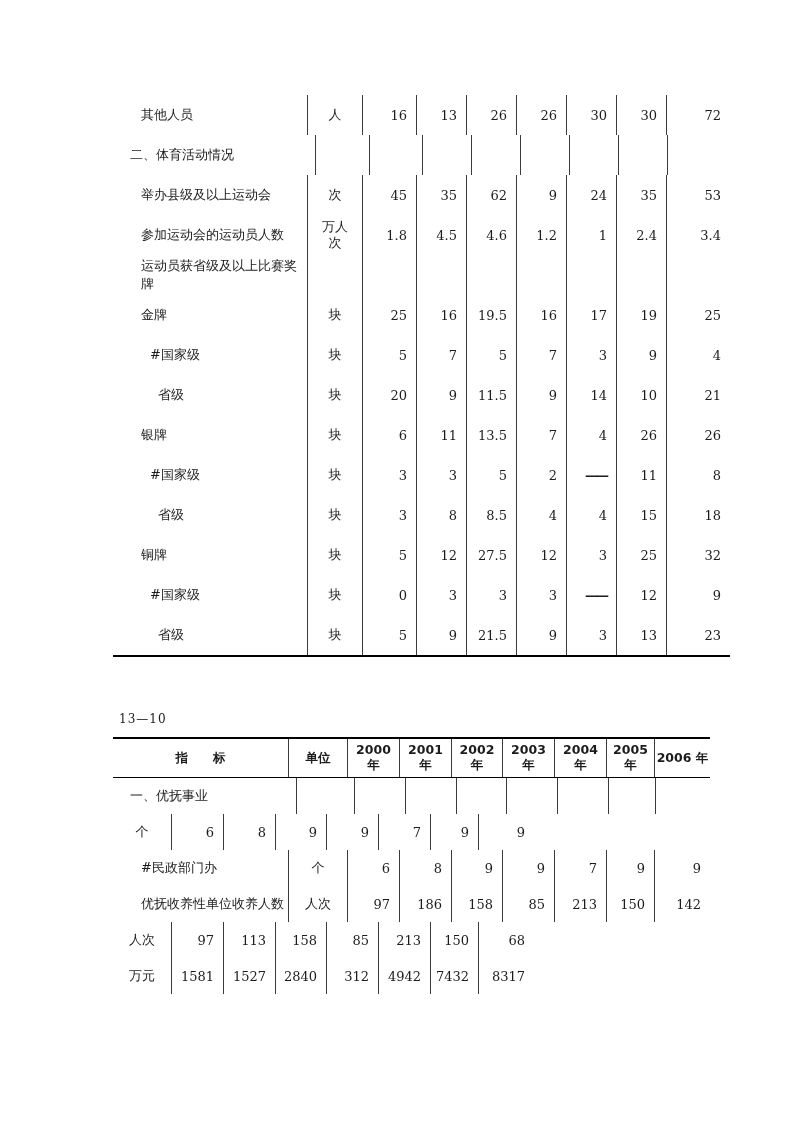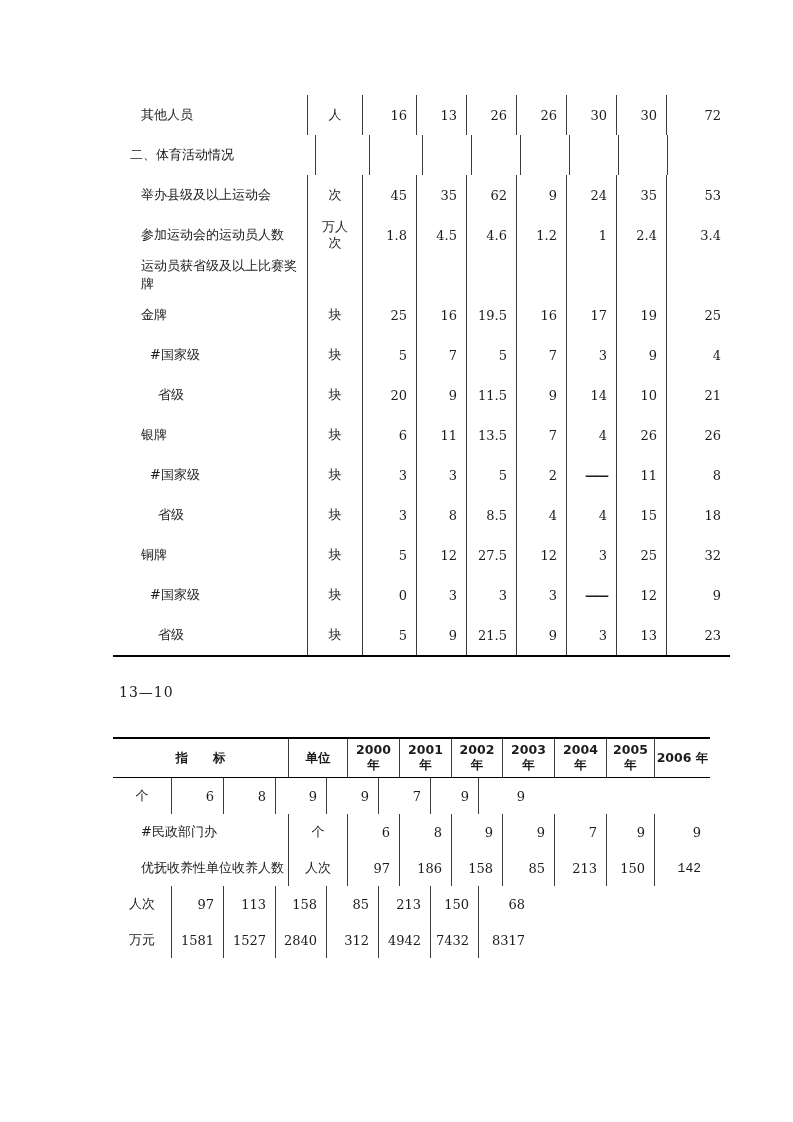--- a/index.html
+++ b/index.html
@@ -41,22 +41,22 @@
   
   #page-title{
     position:absolute;left:0;top:674px;width:793px;
     text-align:center;
     font-family:"DejaVu Sans", sans-serif;
     font-weight:bold;font-size:22px;
     letter-spacing:7px;text-indent:7px;
     color:#000;
   }
   #table-number{
-    position:absolute;left:119px;top:684px;
-    font-size:14px;letter-spacing:1px;
+    position:absolute;left:119px;top:712px;
+    font-size:12px;letter-spacing:1px;
   }
 
   
   #table2{
     position:absolute;left:113px;top:737px;width:597px;
     border-top:2px solid #000;
   }
   #t2-header{
     display:flex;height:38px;
     border-bottom:1px solid #000;
@@ -241,20 +241,31 @@
       <div class="cell" style="width:52px">2000 年</div>
       <div class="cell" style="width:52px">2001 年</div>
       <div class="cell" style="width:51px">2002 年</div>
       <div class="cell" style="width:52px">2003 年</div>
       <div class="cell" style="width:52px">2004 年</div>
       <div class="cell" style="width:48px">2005 年</div>
       <div class="cell lastcol" style="width:55px">2006 年</div>
     </div>
     <div class="tbody" id="t2-body">
         <div class="trow" style="height: 36px;">
+          <div class="cell label ind0" style="width: 176px;">一、优抚事业</div>
+          <div class="cell unit" style="width: 59px;"></div>
+          <div class="cell val" style="width: 52px;"></div>
+          <div class="cell val" style="width: 52px;"></div>
+          <div class="cell val" style="width: 51px;"></div>
+          <div class="cell val" style="width: 52px;"></div>
+          <div class="cell val" style="width: 52px;"></div>
+          <div class="cell val" style="width: 48px;"></div>
+          <div class="cell val lastcol" style="width: 55px;"></div>
+        </div>
+        <div class="trow" style="height: 36px;">
           <div class="cell unit" style="width: 59px;">个</div>
           <div class="cell val" style="width: 52px;">6</div>
           <div class="cell val" style="width: 52px;">8</div>
           <div class="cell val" style="width: 51px;">9</div>
           <div class="cell val" style="width: 52px;">9</div>
           <div class="cell val" style="width: 52px;">7</div>
           <div class="cell val" style="width: 48px;">9</div>
           <div class="cell val lastcol" style="width: 55px;">9</div>
         </div>
         <div class="trow" style="height: 36px;">
@@ -270,21 +281,21 @@
         </div>
         <div class="trow" style="height: 36px;">
           <div class="cell label ind1" style="width: 176px;">优抚收养性单位收养人数</div>
           <div class="cell unit" style="width: 59px;">人次</div>
           <div class="cell val" style="width: 52px;">97</div>
           <div class="cell val" style="width: 52px;">186</div>
           <div class="cell val" style="width: 51px;">158</div>
           <div class="cell val" style="width: 52px;">85</div>
           <div class="cell val" style="width: 52px;">213</div>
           <div class="cell val" style="width: 48px;">150</div>
-          <div class="cell val lastcol" style="width: 55px; font-family: Liberation Mono, monospace;">142</div>
+          <div class="cell val lastcol" style="width: 55px;">142</div>
         </div>
         <div class="trow" style="height: 36px;">
           <div class="cell unit" style="width: 59px;">人次</div>
           <div class="cell val" style="width: 52px;">97</div>
           <div class="cell val" style="width: 52px;">113</div>
           <div class="cell val" style="width: 51px;">158</div>
           <div class="cell val" style="width: 52px;">85</div>
           <div class="cell val" style="width: 52px;">213</div>
           <div class="cell val" style="width: 48px;">150</div>
           <div class="cell val lastcol" style="width: 55px;">68</div>

